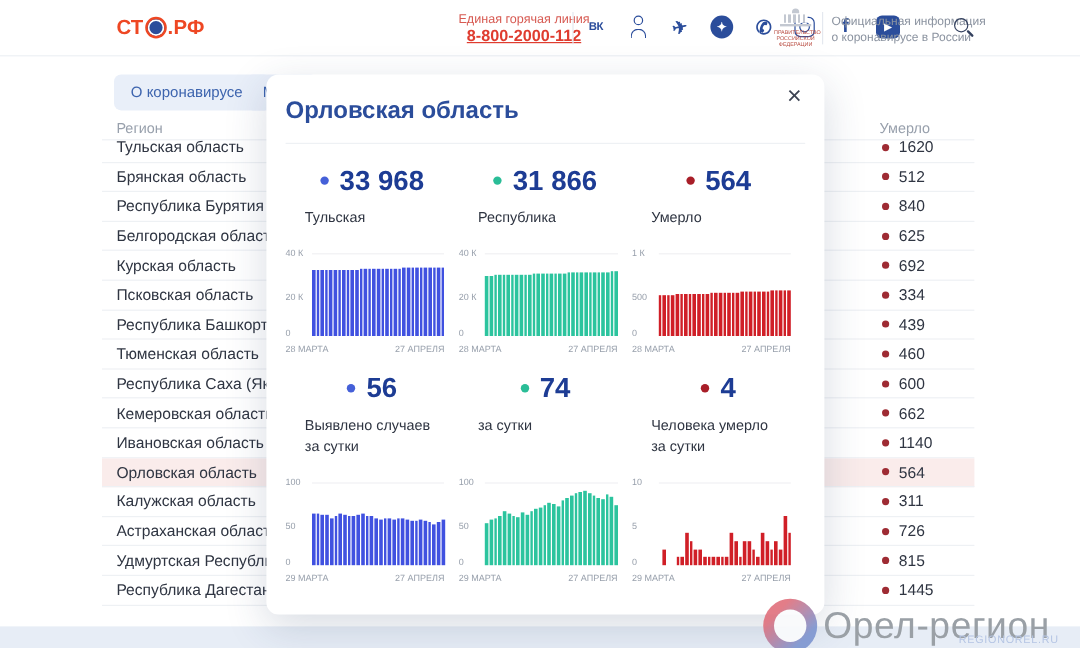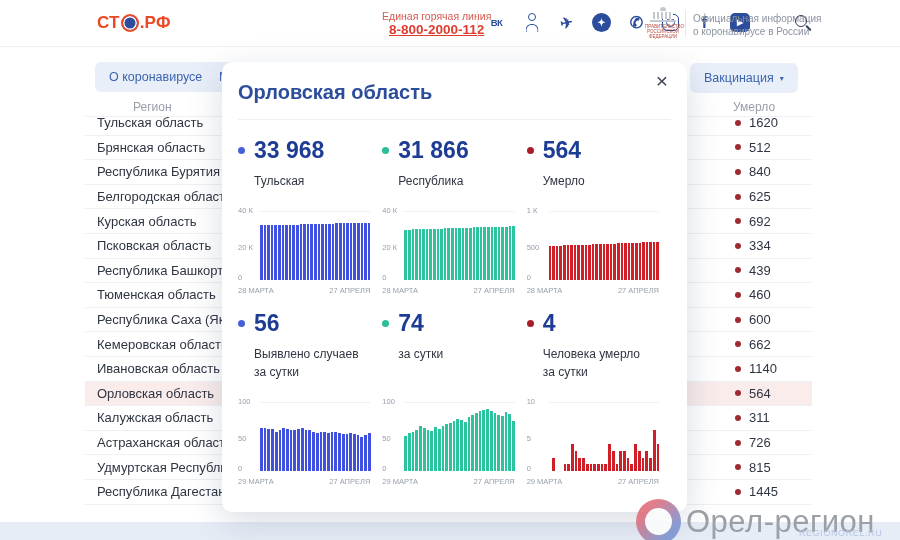--- a/index.html
+++ b/index.html
@@ -59,42 +59,42 @@
         color:#3d64ae; font-size:12.5px; display:flex; align-items:center; padding:0 14px;
         gap:6px; cursor:pointer; white-space:nowrap; z-index:1; }
   .pill .caret { font-size:8px; }
   .pill-1 { left:95px; }
   .pill-2 { left:205px; width:60px; }
   .pill-3 { left:690px; top:63px; }
 
   
   .thead { position:absolute; top:98px; left:85px; width:727px; height:19px; background:#fff;
         z-index:2; font-size:12px; color:#98a0ac; border-bottom:1px solid #eef1f4; }
-  .th-region { position:absolute; left:12px; top:2px;margin-left:36px; }
+  .th-region { position:absolute; left:12px; top:2px; }
   .th-died { position:absolute; left:648px; top:2px; }
   .tbody { position:absolute; top:111px; left:85px; width:727px; z-index:1; }
   .trow { height:24.6px; display:flex; align-items:center; border-bottom:1px solid #eef1f4;
         font-size:13px; color:#2f3542; cursor:pointer; }
   .trow.hl { background:#faeceb; }
   .rname { padding-left:12px; white-space:nowrap; overflow:hidden; flex:1; }
   .rcell { width:77px; display:flex; align-items:center; gap:8px; }
   .rdot { width:6px; height:6px; border-radius:50%; background:#9e2b33; flex:none; }
 
   
   .modal { position:absolute; left:222px; top:62px; width:465px; height:450px; background:#fff;
         border-radius:10px; box-shadow:0 10px 35px rgba(40,60,100,.18); z-index:5;
         padding:0 16px; }
   .m-close { position:absolute; right:12px; top:6px; width:26px; height:26px; font-size:21px;
         color:#3c4352; text-align:center; line-height:26px; cursor:pointer; }
   .m-title { padding-top:19px; font-size:20px; font-weight:bold; color:#2b4d9b; }
   .m-div { height:1px; background:#eef1f4; margin-top:15px; }
   .stats { display:flex; margin-top:17px; }
   .stat { width:151px; }
   .s-num { display:flex; align-items:center; gap:9px; font-size:23px; font-weight:bold;
-        color:#1d3c94; }
+        color:#1d3c94;justify-content:center; }
   .s-dot { width:7px; height:7px; border-radius:50%; flex:none; }
   .s-label { font-size:12px; color:#2f3542; margin-top:9px; margin-left:16px; line-height:1.45; }
   .charts { display:flex; margin-top:12px; }
   .chart { width:151px; position:relative; height:94px; }
   .plot { position:absolute; left:22px; right:12px; top:9px; bottom:16px; display:flex;
         align-items:flex-end; gap:1px; border-top:1px solid #f0f1f3; }
   .bar { flex:1; min-width:1px; }
   .yt { position:absolute; font-size:7.5px; color:#98a0ac; left:0; }
   .yt-top { top:4px; } .yt-mid { top:41px; } .yt-zero { top:71px; }
   .xl { position:absolute; bottom:1px; font-size:7.5px; color:#98a0ac; }
@@ -153,24 +153,20 @@
     </div>
     <div class="search"></div>
   </div>
 
   <div class="pill pill-1">
     <span>О коронавирусе</span>
     <span class="caret">▾</span>
   </div>
   <div class="pill pill-2">
     <span>Ме</span>
-  </div>
-  <div class="pill pill-3">
-    <span>Вакцинация</span>
-    <span class="caret">▾</span>
   </div>
 
   <div class="thead">
     <span class="th-region">Регион</span>
     <span class="th-died">Умерло</span>
   </div>
   <div class="tbody">
     <div class="trow">
       <span class="rname">Тульская область</span>
       <span class="rcell">

